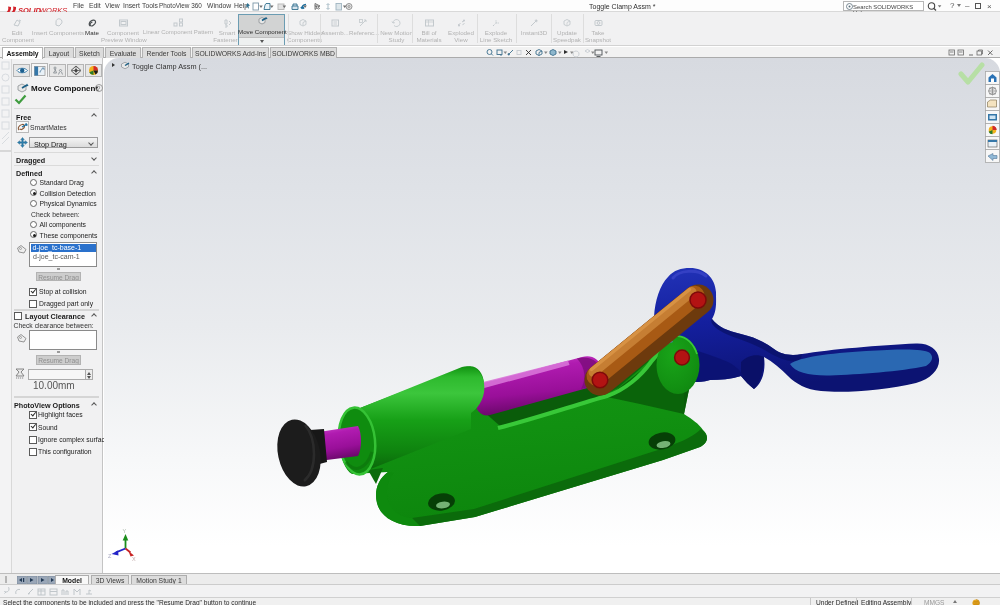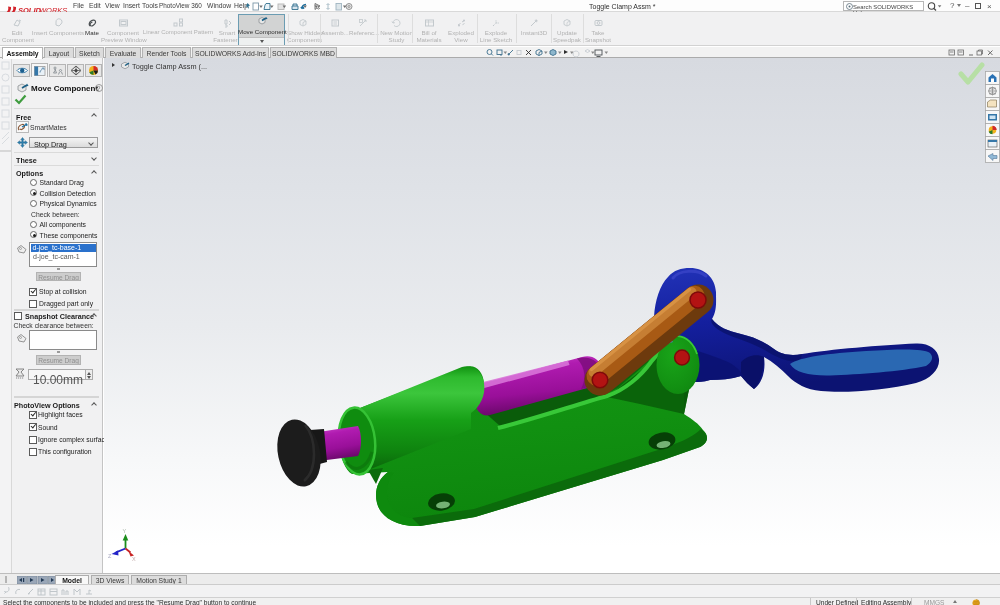--- a/index.html
+++ b/index.html
@@ -20,21 +20,21 @@
 .ricon { display:block; margin:0 auto 1px auto; width:11px; height:10px; }
 .rsep { position:absolute; top:2px; width:1px; height:29px; background:#dddddd; }
 .rarr { position:absolute; width:0; height:0; border-left:2.2px solid transparent; border-right:2.2px solid transparent; border-top:2.8px solid #8a8a8a; }
 
 #tabrow { left:0; top:47px; width:1000px; height:11px; background:#f2f2f2; border-bottom:1px solid #ababab; }
 .tab { position:absolute; top:0; height:11px; background:#dcdcdc; border:1px solid #b2b2b2; border-bottom:none; font-size:6.8px; color:#3a3a3a; text-align:center; line-height:11px; white-space:nowrap; overflow:hidden; }
 .tab.active { background:#ffffff; font-weight:bold; color:#111; z-index:3; height:12px; border-color:#b2b2b2; }
 
 #leftstrip { left:0; top:58px; width:12px; height:515px; background:#f3f3f4; border-right:1px solid #d8d8d8; }
 #panel { left:12px; top:58px; width:91px; height:515px; background:#f1f1f2; border-right:1px solid #c4c4c4; font-size:6.8px; color:#222; }
-#viewport { left:104px; top:58px; width:896px; height:515px; background:linear-gradient(180deg,#d7dae0 0%, #dfe2e7 25%, #e9ebee 52%, #f7f8f9 78%, #ffffff 95%); }
+#viewport { left:104px; top:58px; width:896px; height:515px; background:linear-gradient(180deg,#d7dae0 0%, #dfe2e7 25%, #e9ebee 52%, #f7f8f9 78%, #ffffff 95%);border-radius:15px; }
 
 #motionbar { left:0; top:573px; width:1000px; height:11px; background:#ececec; border-top:1px solid #bdbdbd; }
 .mtab { position:absolute; top:1px; height:10px; background:#dcdcdc; border:1px solid #adadad; border-bottom:none; font-size:6.8px; color:#3a3a3a; line-height:10px; text-align:center; white-space:nowrap; overflow:hidden; }
 .mtab.active { background:#f8f8f8; font-weight:bold; color:#111; }
 #toolrow { left:0; top:584px; width:1000px; height:13px; background:#f2f2f3; border-top:1px solid #cccccc; }
 #statusbar { left:0; top:597px; width:1000px; height:8px; background:#f0f0f0; border-top:1px solid #d0d0d0; font-size:6.6px; color:#2a2a2a; }
 
 .hdr { font-weight:bold; font-size:7.2px; color:#1a1a1a; white-space:nowrap; }
 .sep { position:absolute; left:2px; width:85px; border-top:1px solid #dadada; }
 .radio { position:absolute; width:7px; height:7px; border:1px solid #666; border-radius:50%; background:#fff; }
@@ -365,25 +365,25 @@
     <div class="plabel" style="left:18px;top:66px;color:#333;">SmartMates</div>
     <svg class="abs" style="left:4.5px;top:78.5px;" width="11" height="11" viewBox="0 0 11 11">
         <path d="M5.5,0.5 L7.3,2.8 L6.2,2.8 L6.2,4.8 L8.2,4.8 L8.2,3.7 L10.5,5.5 L8.2,7.3 L8.2,6.2 L6.2,6.2 L6.2,8.2 L7.3,8.2 L5.5,10.5 L3.7,8.2 L4.8,8.2 L4.8,6.2 L2.8,6.2 L2.8,7.3 L0.5,5.5 L2.8,3.7 L2.8,4.8 L4.8,4.8 L4.8,2.8 L3.7,2.8 Z" fill="#2e7fae" stroke="#1b5f85" stroke-width="0.4"></path>
       </svg>
     <div class="abs" style="left:17px;top:79px;width:69px;height:10.5px;background:linear-gradient(#f4f4f4,#dcdcdc);border:1px solid #9c9c9c;">
       <span class="abs" style="left:4px;top:1.5px;font-size:7.3px;color:#222;">Stop Drag</span>
       <div class="chevdn" style="right:4px;top:2.5px;"></div>
     </div>
     <div class="sep" style="top:93.5px;"></div>
 
-    <div class="hdr abs" style="left:4px;top:97.5px;">These</div>
+    <div class="hdr abs" style="left:4px;top:97.5px;">Dragged</div>
     <div class="chevdn" style="top:98px;"></div>
     <div class="sep" style="top:106.5px;"></div>
 
-    <div class="hdr abs" style="left:4px;top:111px;">Options</div>
+    <div class="hdr abs" style="left:4px;top:111px;">Defined</div>
     <div class="chevup" style="top:113px;"></div>
     <div class="radio" style="left:18px;top:120.5px;"></div>
     <div class="plabel" style="left:27.5px;top:121px;">Standard Drag</div>
     <div class="radio sel" style="left:18px;top:131px;"></div>
     <div class="plabel" style="left:27.5px;top:131.5px;">Collision Detection</div>
     <div class="radio" style="left:18px;top:141.5px;"></div>
     <div class="plabel" style="left:27.5px;top:142px;">Physical Dynamics</div>
     <div class="plabel" style="left:19px;top:152.5px;color:#333;">Check between:</div>
     <div class="radio" style="left:18px;top:162.5px;"></div>
     <div class="plabel" style="left:27.5px;top:163px;">All components</div>
@@ -399,38 +399,38 @@
     </div>
     <div class="abs" style="left:45px;top:209.5px;width:3px;height:2px;background:#9a9a9a;"></div>
     <div class="btn" style="left:24px;top:213.5px;width:45px;height:9.5px;line-height:9px;">Resume Drag</div>
     <div class="cb on" style="left:17px;top:229.5px;"></div>
     <div class="plabel" style="left:27px;top:230px;">Stop at collision</div>
     <div class="cb" style="left:17px;top:241.5px;"></div>
     <div class="plabel" style="left:27px;top:242px;">Dragged part only</div>
     <div class="sep" style="top:250.5px;border-top:2px solid #d5d5d5;"></div>
 
     <div class="cb" style="left:2px;top:253.5px;"></div>
-    <div class="hdr abs" style="left:13px;top:254px;">Snapshot Clearance</div>
+    <div class="hdr abs" style="left:13px;top:254px;">Layout Clearance</div>
     <div class="chevup" style="top:256px;"></div>
     <div class="plabel" style="left:1.5px;top:263.5px;color:#333;">Check clearance between:</div>
     <svg class="abs" style="left:4px;top:275px;" width="12" height="11" viewBox="0 0 12 11">
         <path d="M1.5,4 L5,1.5 L10,5.5 L8,9 L3,8 Z" fill="#eee" stroke="#8a8a8a" stroke-width="0.9"></path>
         <circle cx="4.5" cy="4.5" r="1" fill="none" stroke="#8a8a8a" stroke-width="0.7"></circle>
       </svg>
     <div class="abs" style="left:17px;top:271.5px;width:68px;height:20px;background:#fff;border:1px solid #8a8a8a;"></div>
     <div class="abs" style="left:45px;top:293px;width:3px;height:2px;background:#9a9a9a;"></div>
     <div class="btn" style="left:24px;top:297px;width:45px;height:9.5px;line-height:9px;">Resume Drag</div>
     <svg class="abs" style="left:2px;top:309px;" width="13" height="12" viewBox="0 0 13 12">
         <g fill="none" stroke="#7a7a7a" stroke-width="0.9">
           <path d="M2,2 L10,2 L7,5 L10,9 L2,9 L5,5 Z" fill="#e9e9e9"></path>
           <path d="M2,11 h8" stroke-dasharray="1.2,0.8"></path>
         </g>
       </svg>
     <div class="abs" style="left:16px;top:310.5px;width:58px;height:11px;background:#f7f7f7;border:1px solid #ababab;">
-      <span class="abs" style="left:4px;top:3px;font-size:12px;color:#555;">10.00mm</span>
+      <span class="abs" style="left:4px;top:10px;font-size:10px;color:#555;">10.00mm</span>
     </div>
     <div class="abs" style="left:74px;top:310.5px;width:7px;height:11px;background:#ededed;border:1px solid #ababab;border-left:none;">
       <div class="tu abs" style="left:0.5px;top:2px;border-bottom-color:#555;"></div>
       <div class="td abs" style="left:0.5px;top:6.5px;border-top-color:#555;"></div>
     </div>
     <div class="sep" style="top:337.5px;border-top:2px solid #d5d5d5;"></div>
 
     <div class="hdr abs" style="left:2px;top:343px;">PhotoView Options</div>
     <div class="chevup" style="top:345px;"></div>
     <div class="cb on" style="left:17px;top:352.5px;"></div>

